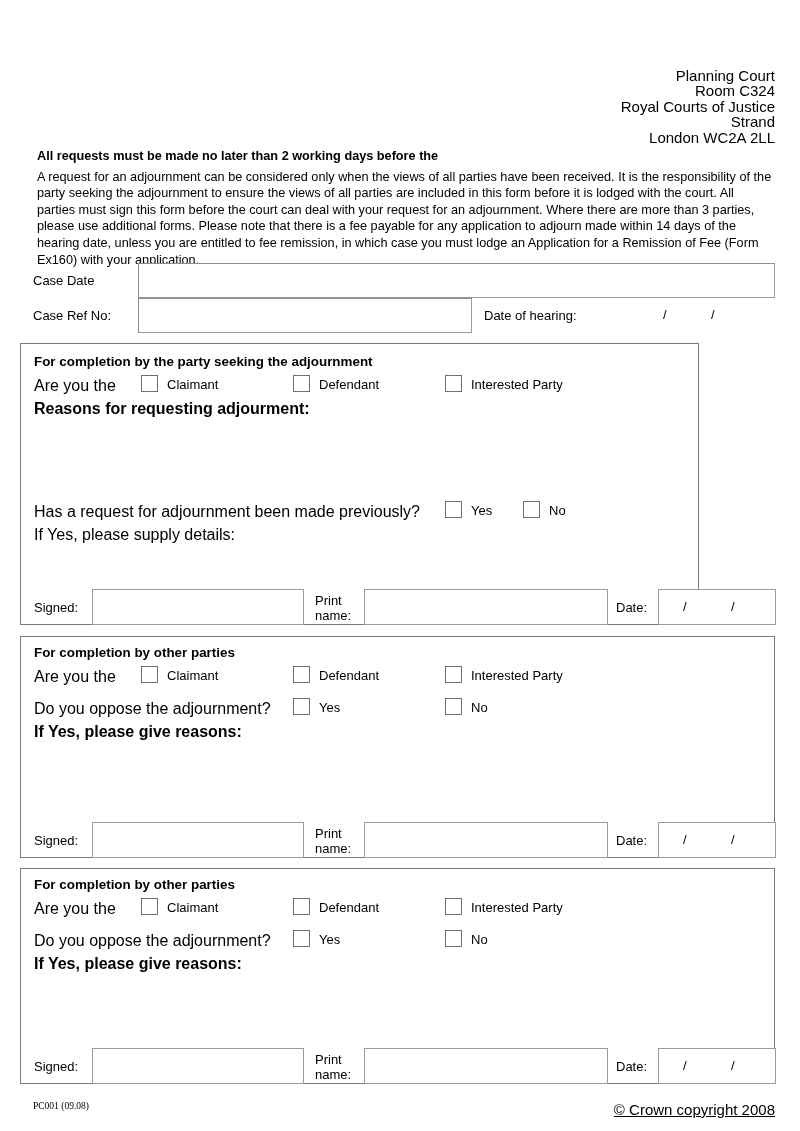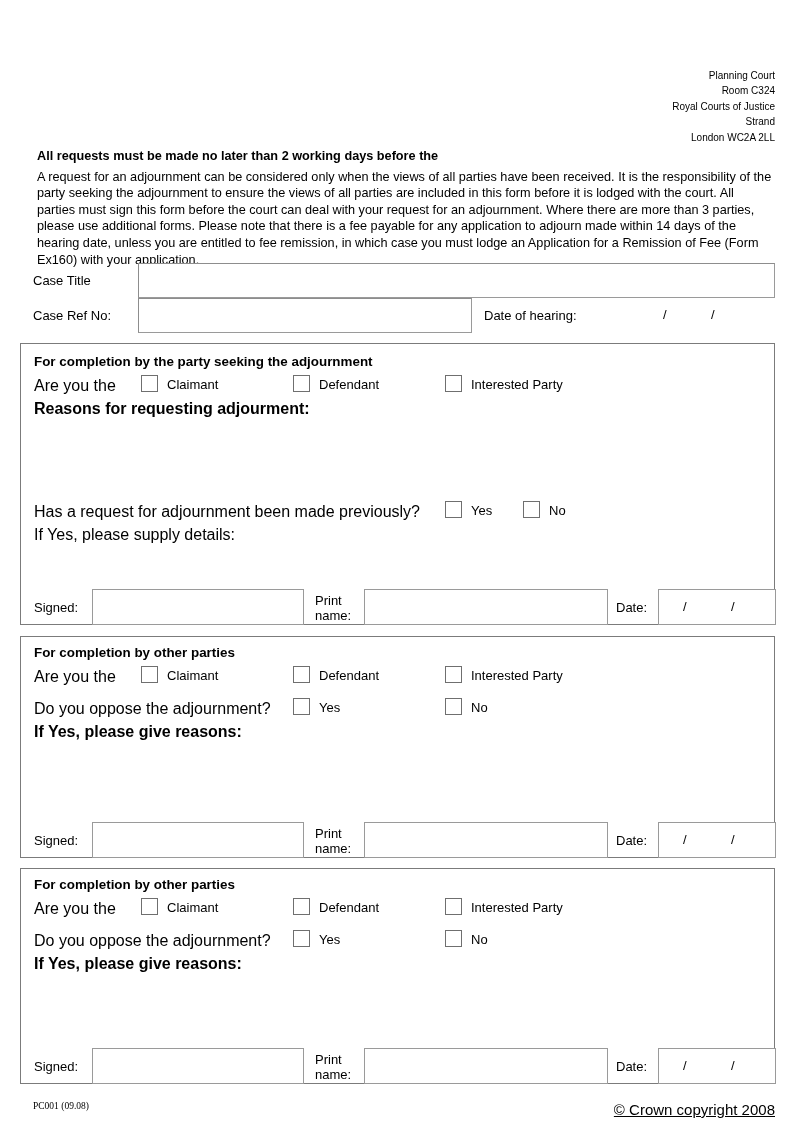--- a/index.html
+++ b/index.html
@@ -39,21 +39,21 @@
     font-size: 23px;
     font-weight: bold;
     letter-spacing: -0.2px;
     white-space: nowrap;
   }
   .court-address {
     position: absolute;
     right: 0;
     top: 20px;
     text-align: right;
-    font-size: 10px;
+    font-size: 15px;
     line-height: 15.4px;
   }
   .court-address div { white-space: nowrap; }
 
   
   .intro {
     position: absolute;
     left: 33px;
     top: 144px;
     width: 744px;
@@ -89,21 +89,21 @@
   #date-hearing-slash-1 { left: 663px; top: 308px; font-size: 13px; }
   #date-hearing-slash-2 { left: 711px; top: 308px; font-size: 13px; }
 
   
   .section {
     position: absolute;
     border: 1px solid #7b7b7b;
     box-sizing: border-box;
     background: #fff;
   }
-  #section-1 { left: 20px; top: 343px; width: 755px; height: 282px; }
+  #section-1 { left: 20px; top: 343px; width: 679px; height: 282px; }
   #section-2 { left: 20px; top: 636px; width: 755px; height: 222px; }
   #section-3 { left: 20px; top: 868px; width: 755px; height: 216px; }
 
   .section-heading {
     position: absolute;
     font-size: 13.4px;
     font-weight: bold;
     white-space: nowrap;
   }
   .q-text {
@@ -178,21 +178,21 @@
       <div>Strand</div>
       <div>London WC2A 2LL</div>
     </div>
   </div>
 
   <div class="intro">
     <p class="lead">All requests must be made no later than 2 working days before the</p>
     <p>A request for an adjournment can be considered only when the views of all parties have been received. It is the responsibility of the party seeking the adjournment to ensure the views of all parties are included in this form before it is lodged with the court. All parties must sign this form before the court can deal with your request for an adjournment. Where there are more than 3 parties, please use additional forms. Please note that there is a fee payable for any application to adjourn made within 14 days of the hearing date, unless you are entitled to fee remission, in which case you must lodge an Application for a Remission of Fee (Form Ex160) with your application.</p>
   </div>
 
-  <div class="label-inline" id="case-title-label">Case Title</div>
+  <div class="label-inline" id="case-title-label">Case Date</div>
   <div class="box" id="case-title-box"></div>
 
   <div class="label-inline" id="case-ref-label">Case Ref No:</div>
   <div class="box" id="case-ref-box"></div>
 
   <div class="label-inline" id="date-hearing-label">Date of hearing:</div>
   <div class="label-inline" id="date-hearing-slash-1">/</div>
   <div class="label-inline" id="date-hearing-slash-2">/</div>
 
   <div class="section" id="section-1">

